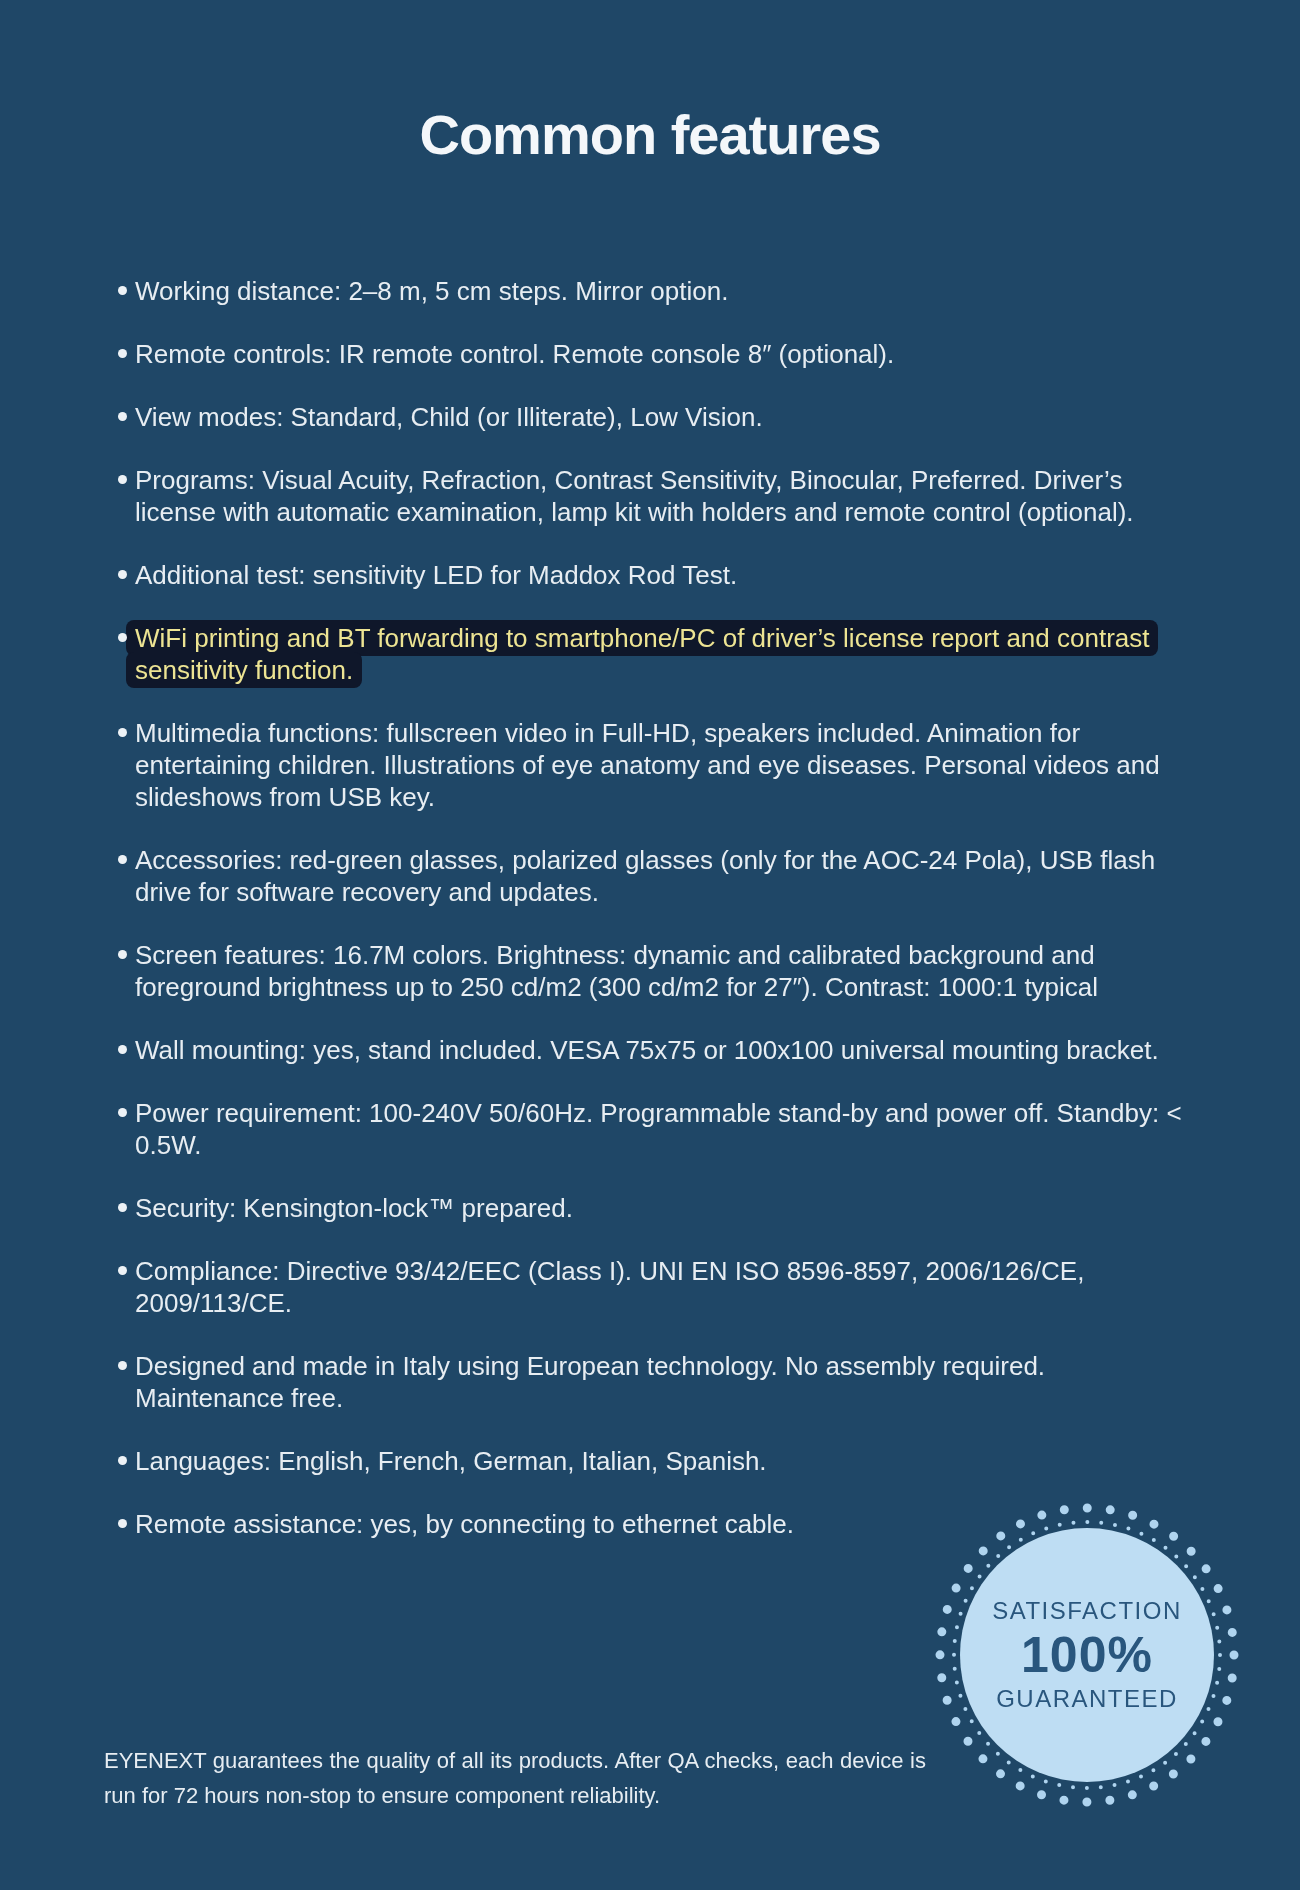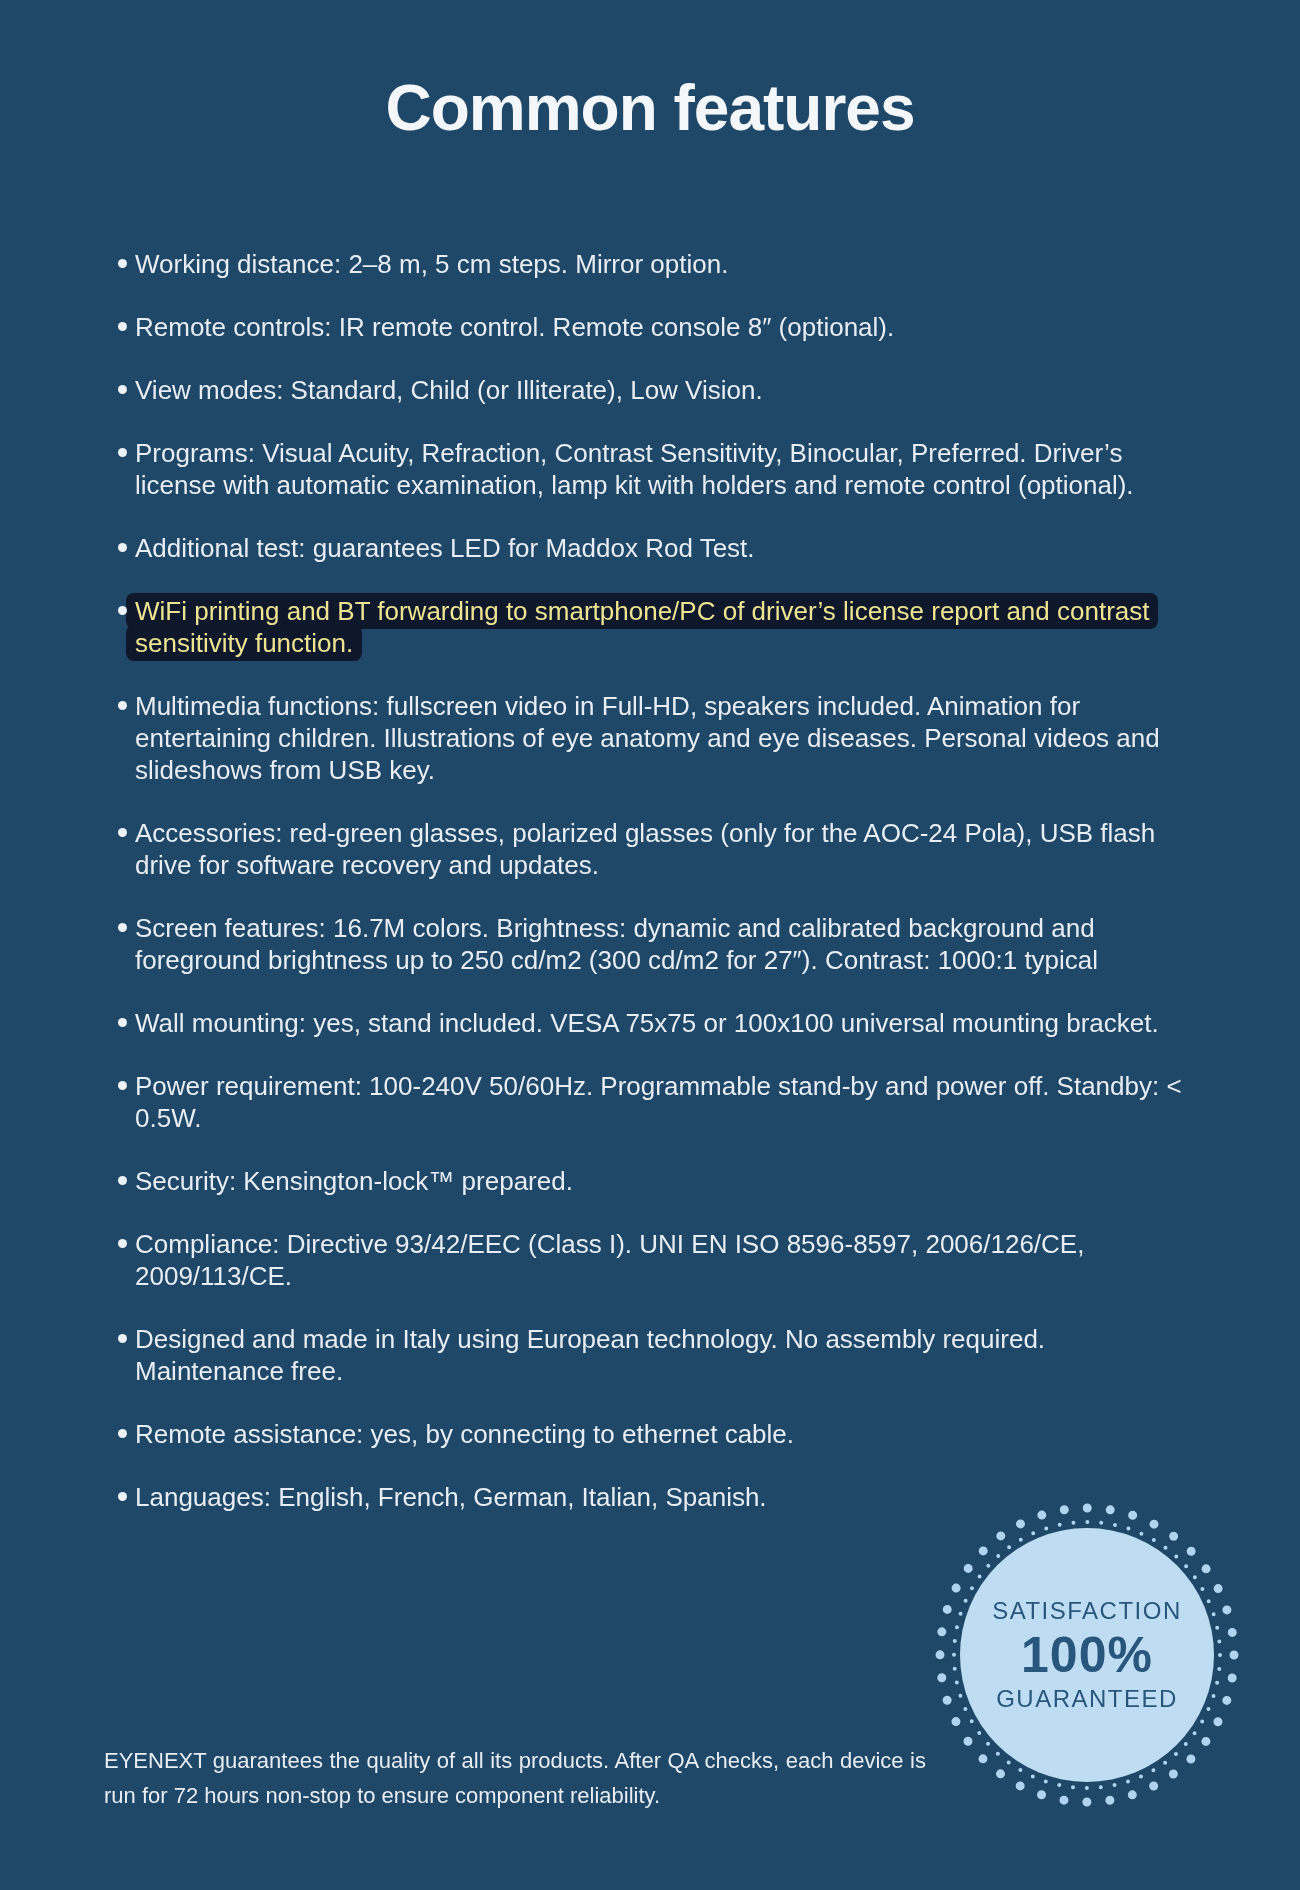--- a/index.html
+++ b/index.html
@@ -6,23 +6,23 @@
   body {
     width: 1300px; height: 1890px;
     background: #1F4767;
     font-family: "Liberation Sans", sans-serif;
     position: relative;
     overflow: hidden;
   }
   .page { position: absolute; inset: 0; }
 
   h1.page-title {
-    margin: 60px 0 0;
+    margin: 87px 0 0;
     text-align: center;
-    font-size: 64px;
+    font-size: 56px;
     line-height: 96px;
     font-weight: 700;
     letter-spacing: -1px;
     color: #F4F7FA;
   }
 
   ul.feature-list {
     list-style: none;
     margin: 92px 0 13px 101px;
     padding: 0;
@@ -114,21 +114,21 @@
       <li class="feature-item">
     <span class="ftext">Remote controls: IR remote control. Remote console 8″ (optional).</span>
   </li>
       <li class="feature-item">
     <span class="ftext">View modes: Standard, Child (or Illiterate), Low Vision.</span>
   </li>
       <li class="feature-item">
     <span class="ftext">Programs: Visual Acuity, Refraction, Contrast Sensitivity, Binocular, Preferred. Driver’s license with automatic examination, lamp kit with holders and remote control (optional).</span>
   </li>
       <li class="feature-item">
-    <span class="ftext">Additional test: guarantees LED for Maddox Rod Test.</span>
+    <span class="ftext">Additional test: sensitivity LED for Maddox Rod Test.</span>
   </li>
       <li class="feature-item">
     <span class="ftext hl">WiFi printing and BT forwarding to smartphone/PC of driver’s license report and contrast sensitivity function.</span>
   </li>
       <li class="feature-item">
     <span class="ftext">Multimedia functions: fullscreen video in Full-HD, speakers included. Animation for entertaining children. Illustrations of eye anatomy and eye diseases. Personal videos and slideshows from USB key.</span>
   </li>
       <li class="feature-item">
     <span class="ftext">Accessories: red-green glasses, polarized glasses (only for the AOC-24 Pola), USB flash drive for software recovery and updates.</span>
   </li>
@@ -144,24 +144,24 @@
       <li class="feature-item">
     <span class="ftext">Security: Kensington-lock™ prepared.</span>
   </li>
       <li class="feature-item">
     <span class="ftext">Compliance: Directive 93/42/EEC (Class I). UNI EN ISO 8596-8597, 2006/126/​CE, 2009/113/CE.</span>
   </li>
       <li class="feature-item">
     <span class="ftext">Designed and made in Italy using European technology. No assembly required. Maintenance free.</span>
   </li>
       <li class="feature-item">
-    <span class="ftext">Remote assistance: yes, by connecting to ethernet cable.</span>
+    <span class="ftext">Languages: English, French, German, Italian, Spanish.</span>
   </li>
       <li class="feature-item">
-    <span class="ftext">Languages: English, French, German, Italian, Spanish.</span>
+    <span class="ftext">Remote assistance: yes, by connecting to ethernet cable.</span>
   </li>
     </ul>
 
   <div class="badge">
     <svg width="308" height="308" viewBox="0 0 308 308">
       <circle cx="154" cy="154" r="147" fill="none" stroke="#AFD4EF" stroke-width="9" stroke-dasharray="0 23.09" stroke-linecap="round"></circle>
       <circle cx="154" cy="154" r="133" fill="none" stroke="#AFD4EF" stroke-width="4" stroke-dasharray="0 13.93" stroke-linecap="round"></circle>
       <circle cx="154" cy="154" r="127" fill="#BEDDF3"></circle>
     </svg>
     <div class="badge-text">

